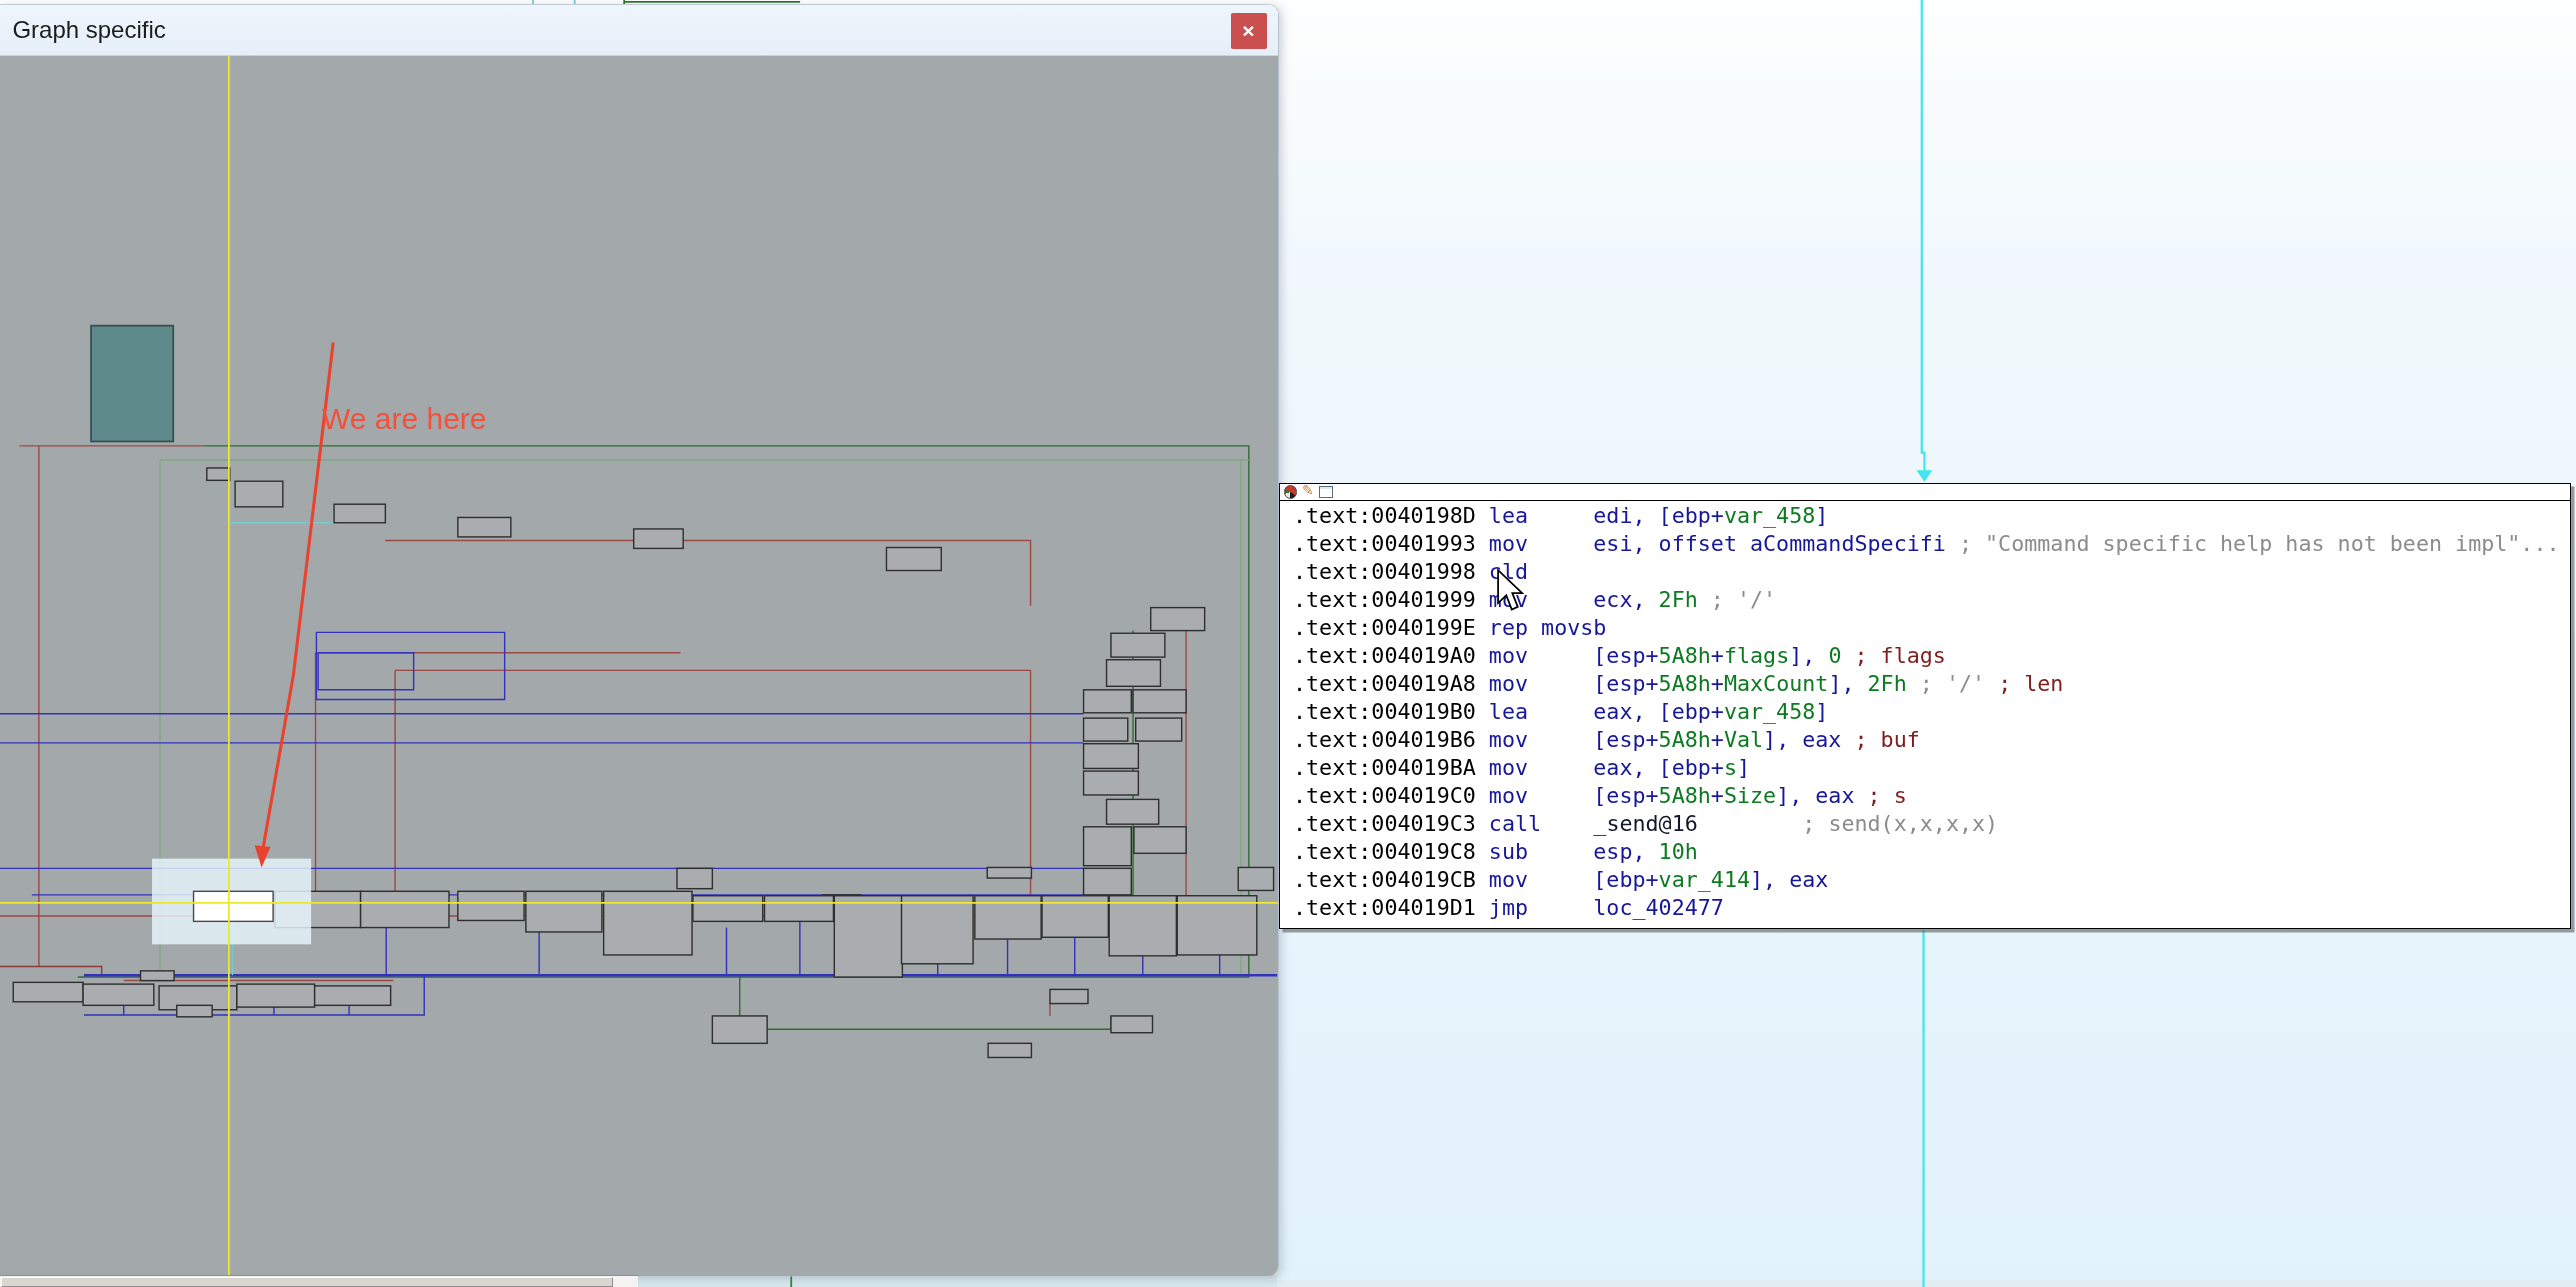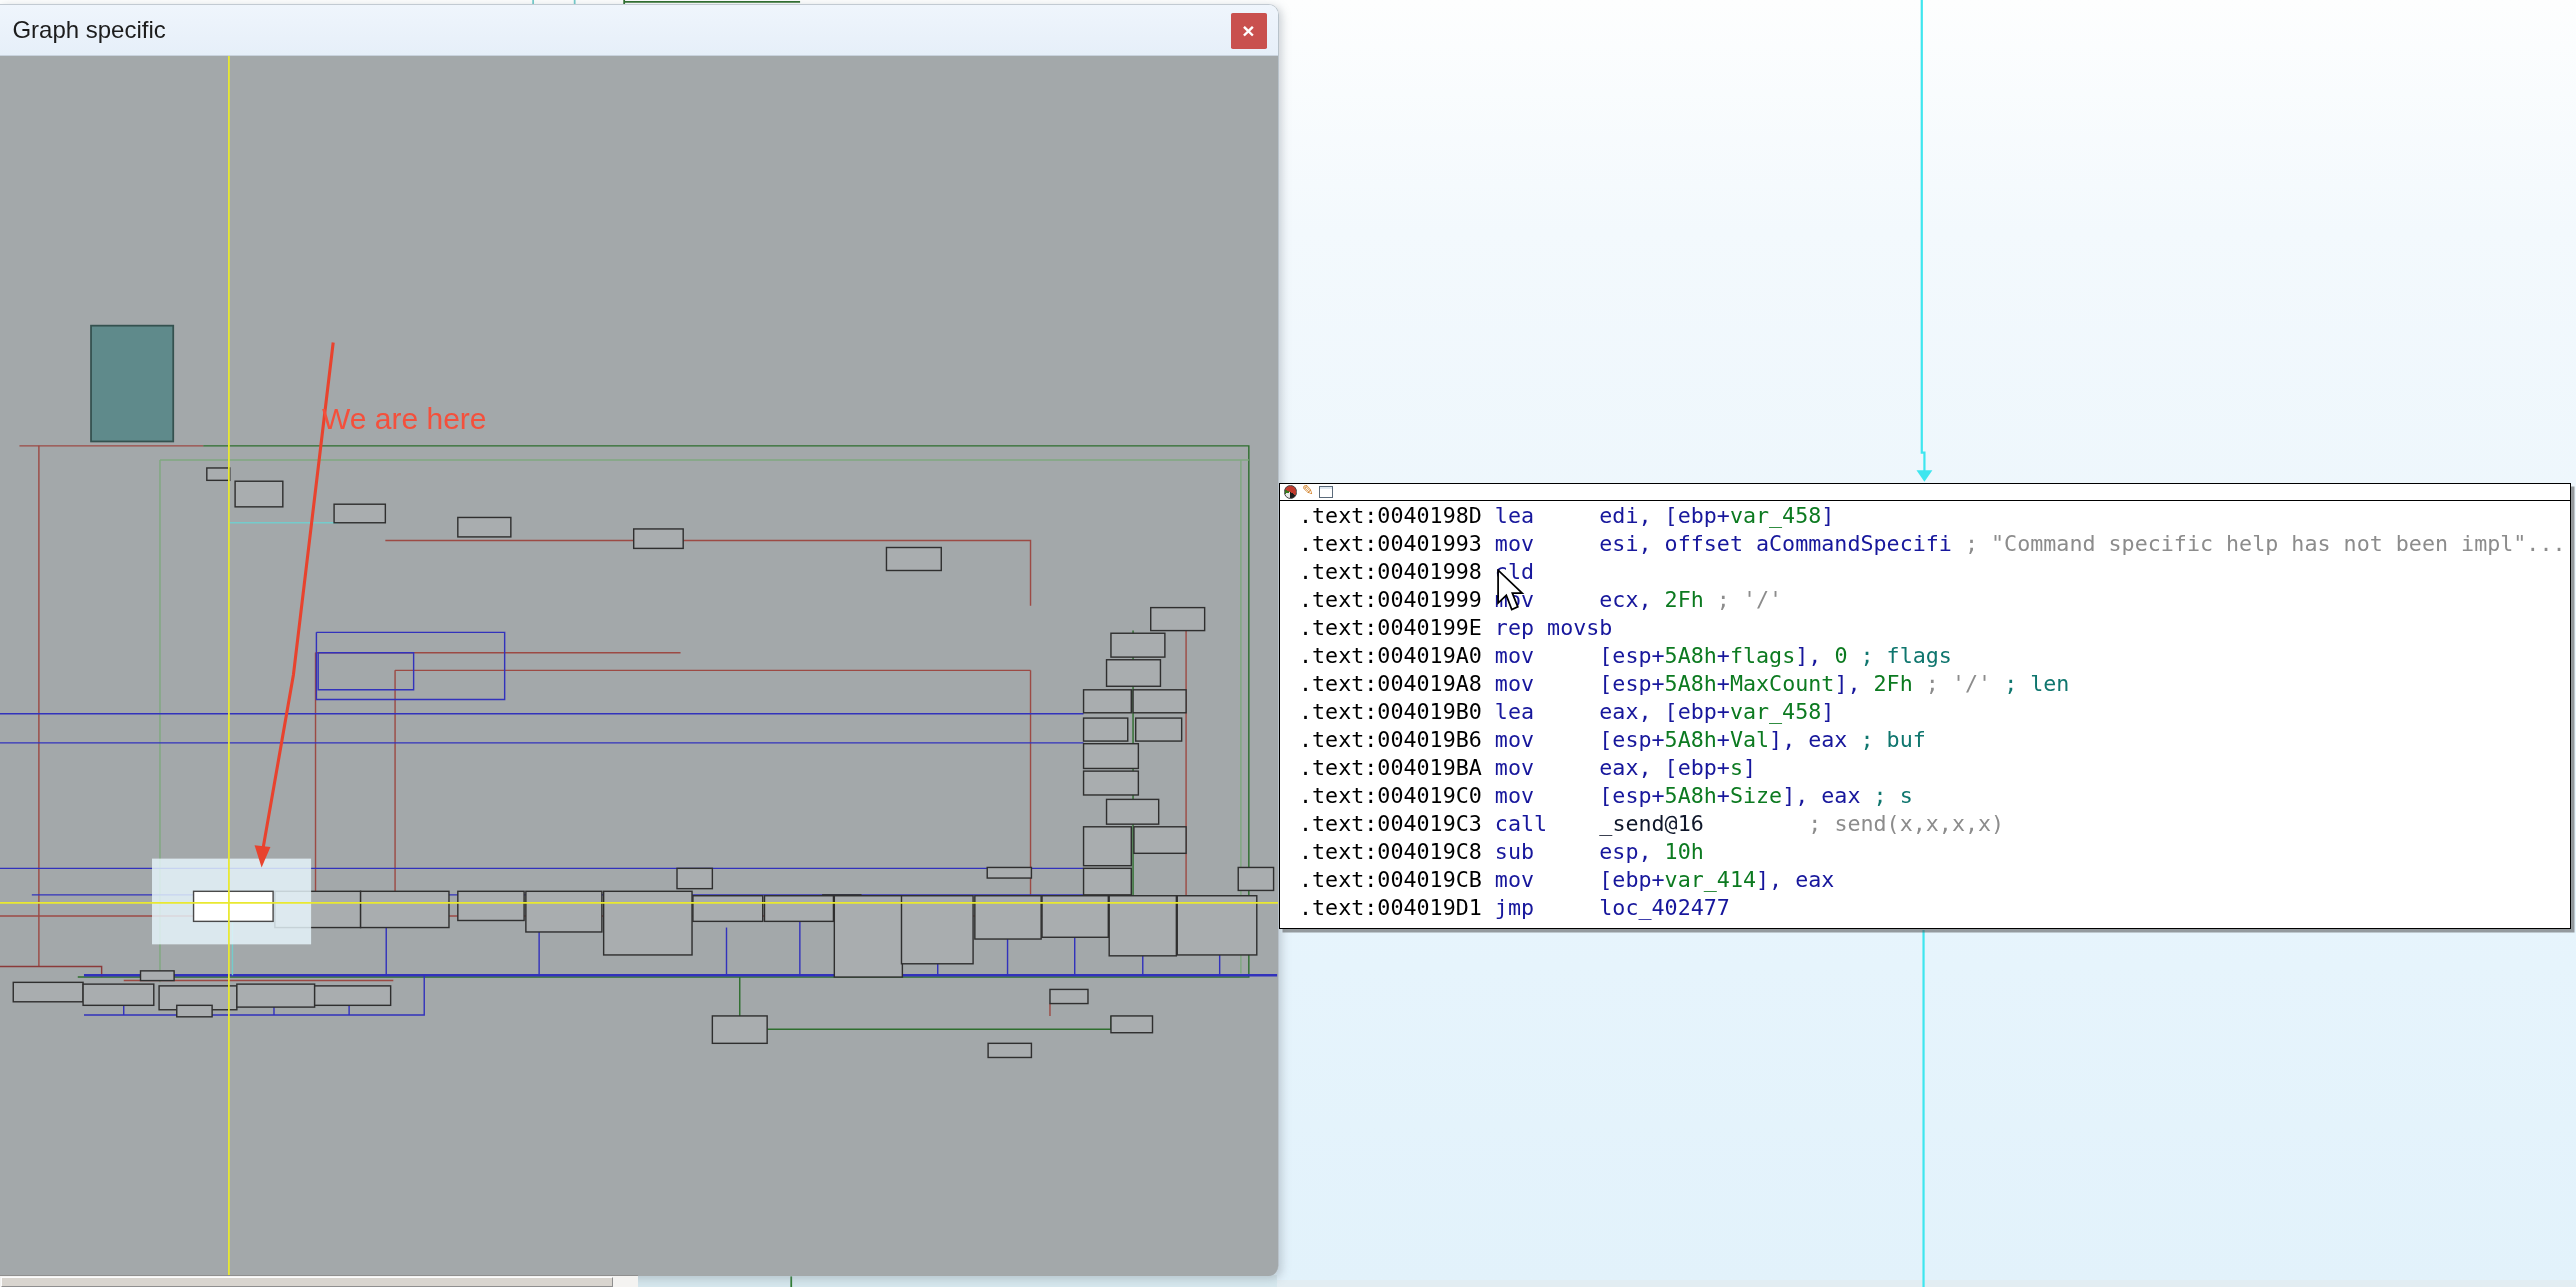--- a/index.html
+++ b/index.html
@@ -42,23 +42,23 @@
   .icon-ball{width:13.3px;height:13.3px;border-radius:50%;
       background:conic-gradient(#c23b2e 0 35%,#1d1d1d 35% 52%,#e9e9e9 52% 70%,#38761d 70% 82%,#c23b2e 82% 100%);
       border:0.9px solid #444;box-sizing:border-box;}
   .icon-pencil{font-size:14px;color:#cf7b1f;line-height:13.3px;transform:translateY(-0.9px);}
   .icon-graph{width:14px;height:12.4px;border:0.9px solid #5a6a7a;box-sizing:border-box;
       background:linear-gradient(180deg,#dfe9f2 0 20%,#ffffff 20%),
                  linear-gradient(90deg,#2a50c8 0 1.8px,transparent 1.8px);
       background-size:100% 100%, 4.4px 100%;}
   .popup-body{position:absolute;left:0;top:17.7px;width:100%;height:426px;overflow:hidden;
       font-family:"DejaVu Sans Mono","Liberation Mono",monospace;font-size:21.7px;
-      line-height:28px;white-space:pre;padding-left:19px;box-sizing:border-box;}
+      line-height:28px;white-space:pre;padding-left:13px;box-sizing:border-box;}
   .sA{color:#000000}.sN{color:#17179c}.sG{color:#0c7a20}
-  .sC{color:#8c8c8c}.sL{color:#0f766e}.sF{color:#0f172a}
+  .sC{color:#8c8c8c}.sL{color:#7f1d1d}.sF{color:#0f172a}
 
   svg{display:block}
 </style>
 </head>
 <body>
 
 <div class="app-bg"></div>
 <div class="behind-strip"></div>
 <div class="bottom-strip-right"></div>
 <svg id="bg-svg" style="position:absolute;left:0;top:0;" width="2576" height="1287" viewBox="0 0 2914 1456">

